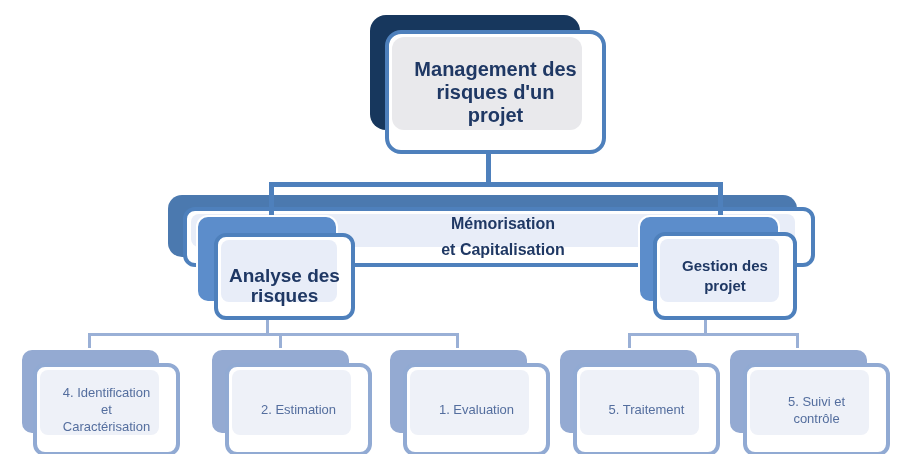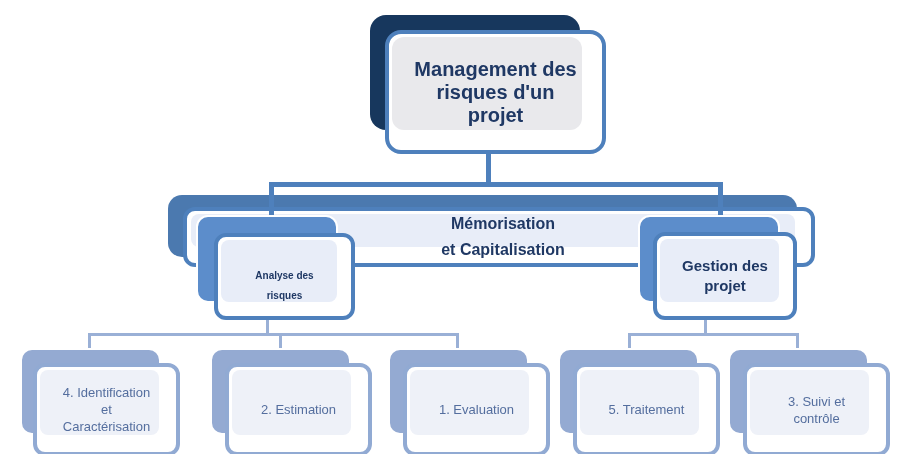--- a/index.html
+++ b/index.html
@@ -48,21 +48,21 @@
 
   <div class="frontbox" style="left:183px;top:207px;width:632px;height:60px;border:4px solid var(--mid-border);border-radius:12px;z-index:2;">
     <div class="tint" style="left:4px;top:3px;right:16px;bottom:16px;background:var(--blue-tint);border-radius:8px;"></div>
     <div class="nodelabel h-label" style="font-size:16px;line-height:26px;margin-left:8px;">Mémorisation
 et Capitalisation</div>
   </div>
 
   <div class="shadowbox outlined" style="left:196px;top:215px;width:142px;height:88px;background:var(--mid-shadow);z-index:4;"></div>
   <div class="frontbox" style="left:214px;top:233px;width:141px;height:87px;border:4px solid var(--mid-border);border-radius:12px;z-index:4;">
     <div class="tint" style="left:3px;top:3px;right:14px;bottom:14px;background:var(--blue-tint);border-radius:8px;"></div>
-    <div class="nodelabel h-label" style="font-size:10px;line-height:20px;margin-top:18px;">Analyse des
+    <div class="nodelabel h-label" style="font-size:19px;line-height:20px;margin-top:18px;">Analyse des
 risques</div>
   </div>
 
   <div class="shadowbox outlined" style="left:638px;top:215px;width:142px;height:88px;background:var(--mid-shadow);z-index:4;"></div>
   <div class="frontbox" style="left:653px;top:232px;width:144px;height:88px;border:4px solid var(--mid-border);border-radius:12px;z-index:4;">
     <div class="tint" style="left:3px;top:3px;right:14px;bottom:14px;background:var(--blue-tint);border-radius:8px;"></div>
     <div class="nodelabel h-label" style="font-size:15px;line-height:20px;">Gestion des
 projet</div>
   </div>
 
@@ -99,17 +99,17 @@
 
   <div class="shadowbox outlined" style="left:558px;top:348px;width:141px;height:87px;background:var(--bottom-shadow);z-index:2;"></div>
   <div class="frontbox" style="left:573px;top:363px;width:147px;height:93px;border:4px solid var(--bottom-border);border-radius:12px;z-index:2;">
     <div class="tint" style="left:3px;top:3px;right:17px;bottom:17px;background:var(--bottom-tint);border-radius:8px;"></div>
     <div class="nodelabel s-label" style="font-size:13px;line-height:17px;">5. Traitement</div>
   </div>
 
   <div class="shadowbox outlined" style="left:728px;top:348px;width:141px;height:87px;background:var(--bottom-shadow);z-index:2;"></div>
   <div class="frontbox" style="left:743px;top:363px;width:147px;height:93px;border:4px solid var(--bottom-border);border-radius:12px;z-index:2;">
     <div class="tint" style="left:3px;top:3px;right:17px;bottom:17px;background:var(--bottom-tint);border-radius:8px;"></div>
-    <div class="nodelabel s-label" style="font-size:13px;line-height:17px;">3. Suivi et
+    <div class="nodelabel s-label" style="font-size:13px;line-height:17px;">5. Suivi et
 contrôle</div>
   </div>
 
 </div>
 
 </body></html>

